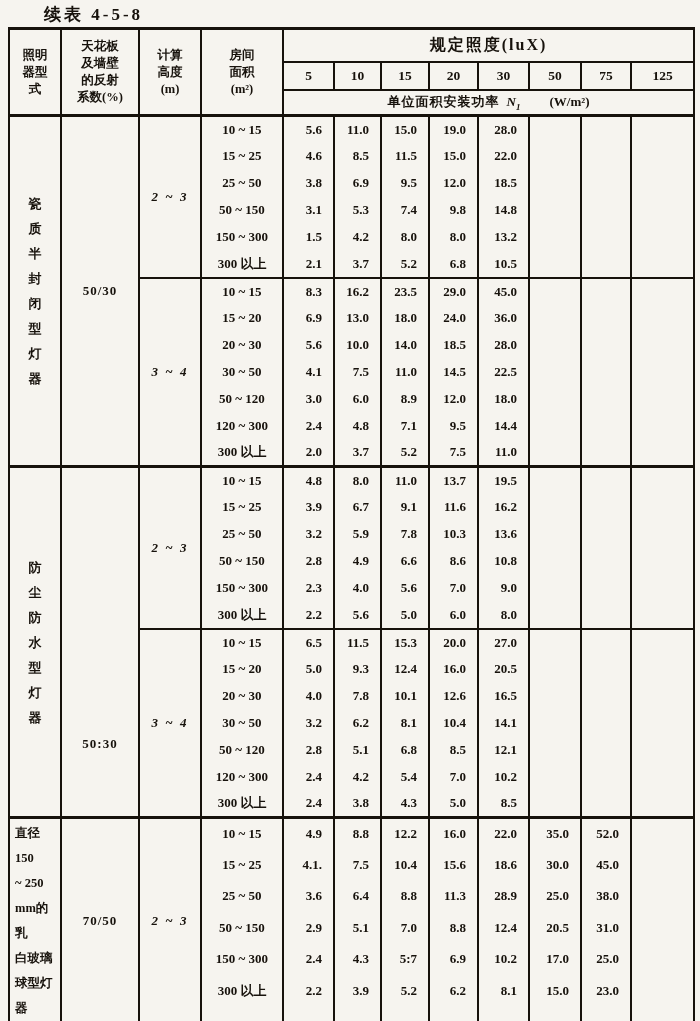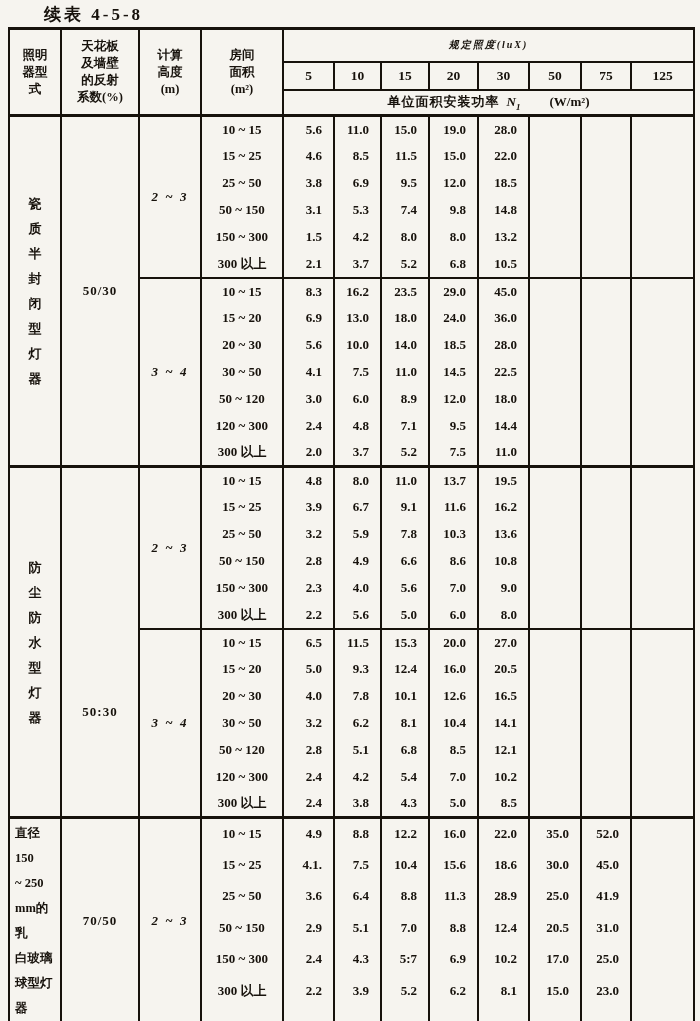--- a/index.html
+++ b/index.html
@@ -21,21 +21,21 @@
     border-right:2px solid #17120c;
   }
   thead th{
     border:2px solid #17120c;
     font-weight:bold;background:transparent;padding:0;
   }
   tr.hrow1{height:33px}
   tr.hrow2{height:28px}
   tr.hrow3{height:26px}
   .hleft{font-size:12.5px;line-height:17px;white-space:pre-line;text-align:center;}
-  .illum-title{font-size:10px;letter-spacing:2px;font-style:italic;}
+  .illum-title{font-size:16px;letter-spacing:2px;}
   th.lvl{font-size:13.5px;}
   .power-title-cell{font-size:13px;letter-spacing:1px;}
   .power-math{font-style:italic;margin-left:7px;letter-spacing:0;}
   .power-sub{font-size:9px;vertical-align:sub;font-style:italic;}
   .power-unit{font-style:normal;letter-spacing:0;margin-left:28px;}
 
   tbody td{
     border-left:2px solid #17120c;border-right:2px solid #17120c;
     border-top:0;border-bottom:0;
     font-weight:bold;font-size:13px;padding:0;vertical-align:middle;
@@ -43,21 +43,21 @@
   tbody tr{height:27px;}
   tbody tr.tall{height:28px;}
   tbody tr.filler-row{height:16px;}
   tbody tr.sec-top > td{border-top:3px solid #17120c;}
   tbody tr.grp-top > td{border-top:2px solid #17120c;}
 
   td.type-vertical{white-space:pre-line;text-align:center;line-height:25px;font-size:13px;}
   td.type-paragraph{white-space:pre-line;text-align:left;line-height:25px;font-size:12.5px;
     padding:2px 2px 2px 5px;vertical-align:middle;}
   td.refl-cell{text-align:center;letter-spacing:1px;}
-  td.refl-low{vertical-align:bottom;padding-bottom:96px;border-radius:8px;}
+  td.refl-low{vertical-align:bottom;padding-bottom:64px;border-radius:8px;}
   td.height-cell{text-align:center;letter-spacing:2px;font-style:italic;}
   td.area-cell{text-align:center;}
   td.val-cell{text-align:right;padding-right:11px;}
   td.v0{border-left-width:2.5px;}
 </style>
 </head>
 <body>
 
 <div class="page-title">续表 4-5-8</div>
 
@@ -446,21 +446,21 @@
         <td class="val-cell"></td>
       </tr>
       <tr class="tall">
         <td class="area-cell">25 ~ 50</td>
         <td class="val-cell v0">3.6</td>
         <td class="val-cell">6.4</td>
         <td class="val-cell">8.8</td>
         <td class="val-cell">11.3</td>
         <td class="val-cell">28.9</td>
         <td class="val-cell">25.0</td>
-        <td class="val-cell">41.9</td>
+        <td class="val-cell">38.0</td>
         <td class="val-cell"></td>
       </tr>
       <tr class="tall">
         <td class="area-cell">50 ~ 150</td>
         <td class="val-cell v0">2.9</td>
         <td class="val-cell">5.1</td>
         <td class="val-cell">7.0</td>
         <td class="val-cell">8.8</td>
         <td class="val-cell">12.4</td>
         <td class="val-cell">20.5</td>

